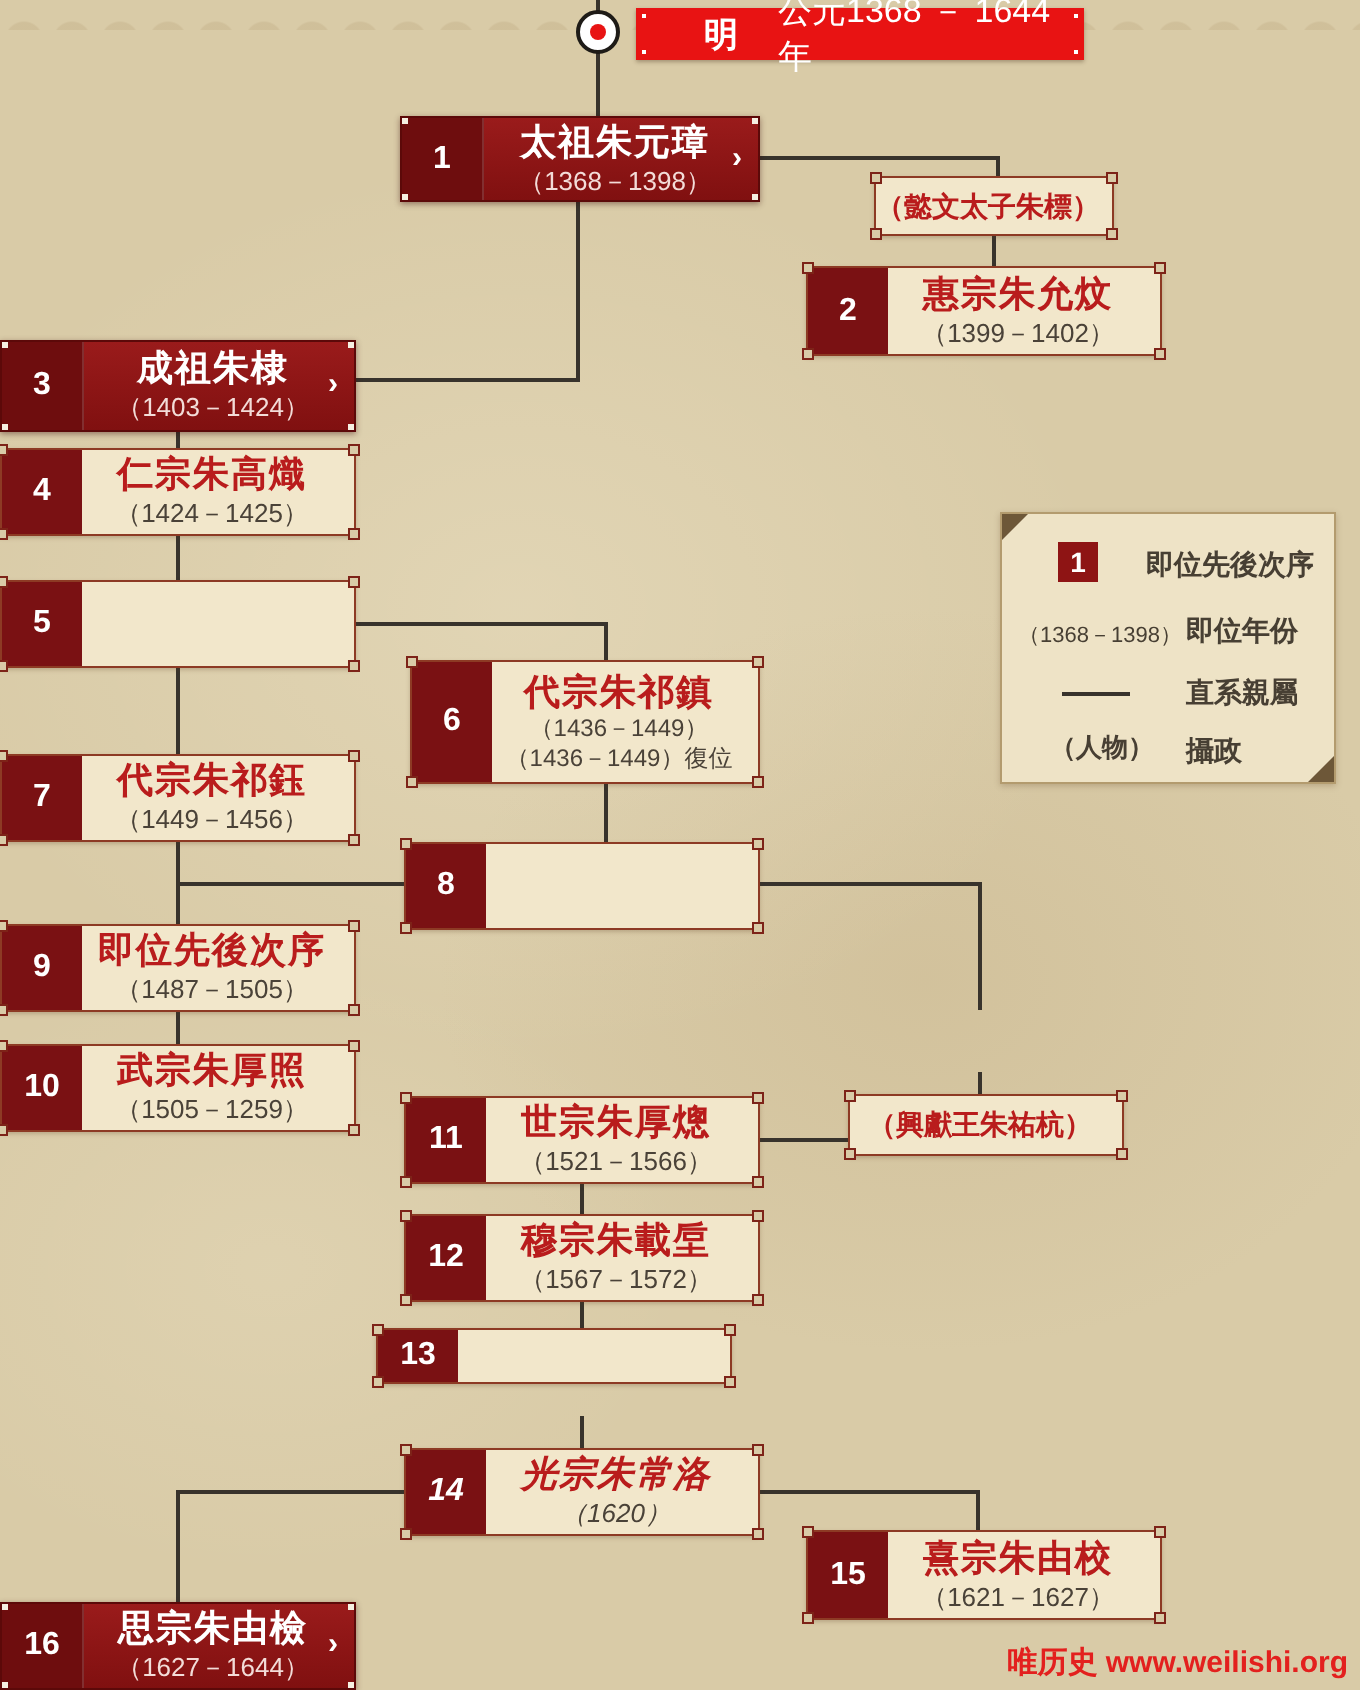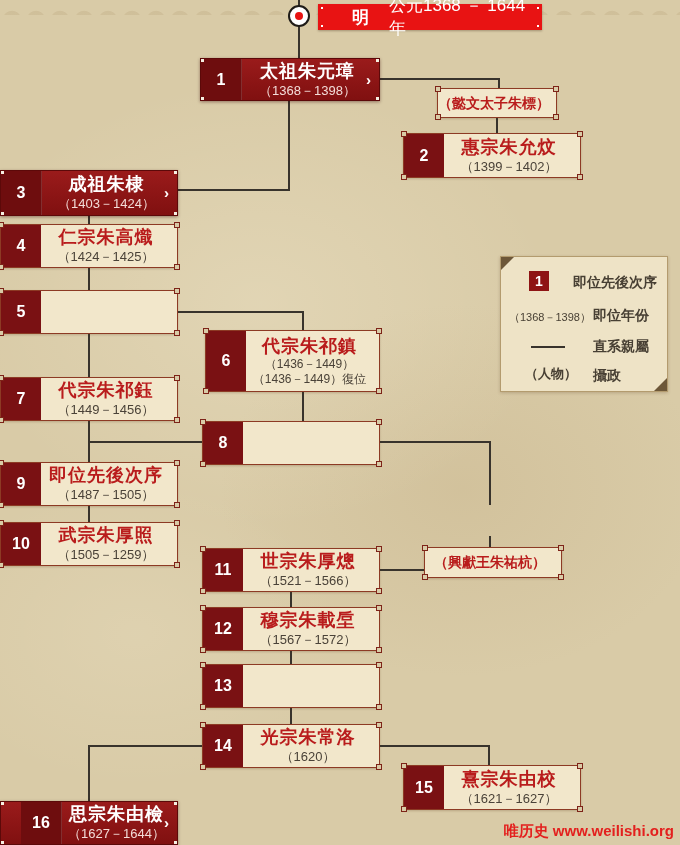--- a/index.html
+++ b/index.html
@@ -244,28 +244,28 @@
         <i class="ct tl"></i>
         <i class="ct tr"></i>
         <i class="ct bl"></i>
         <i class="ct br"></i>
         <span class="num">12</span>
         <div class="bbody">
           <span class="name">穆宗朱載垕</span>
           <span class="years">（1567－1572）</span>
         </div>
       </div>
-      <div class="box light" style="left: 202px; top: 664px; width: 178px; height: 44px;">
+      <div class="box light" style="left: 188px; top: 664px; width: 178px; height: 28px;">
         <i class="ct tl"></i>
         <i class="ct tr"></i>
         <i class="ct bl"></i>
         <i class="ct br"></i>
         <span class="num">13</span>
       </div>
-      <div class="box light" style="left: 202px; top: 724px; width: 178px; height: 44px;">
+      <div class="box light" style="left: 202px; top: 724px; width: 178px; height: 44px; font-style: italic;">
         <i class="ct tl"></i>
         <i class="ct tr"></i>
         <i class="ct bl"></i>
         <i class="ct br"></i>
         <span class="num">14</span>
         <div class="bbody">
           <span class="name">光宗朱常洛</span>
           <span class="years">（1620）</span>
         </div>
       </div>
@@ -273,21 +273,21 @@
         <i class="ct tl"></i>
         <i class="ct tr"></i>
         <i class="ct bl"></i>
         <i class="ct br"></i>
         <span class="num">15</span>
         <div class="bbody">
           <span class="name">熹宗朱由校</span>
           <span class="years">（1621－1627）</span>
         </div>
       </div>
-      <div class="box dark" style="left: 0px; top: 801px; width: 178px; height: 44px; padding-left: 20px;">
+      <div class="box dark" style="left: 0px; top: 801px; width: 178px; height: 44px;">
         <i class="cd tl"></i>
         <i class="cd tr"></i>
         <i class="cd bl"></i>
         <i class="cd br"></i>
         <span class="num">16</span>
         <div class="bbody">
           <span class="name">思宗朱由檢</span>
           <span class="years">（1627－1644）</span>
         </div>
         <span class="arrow">›</span>

